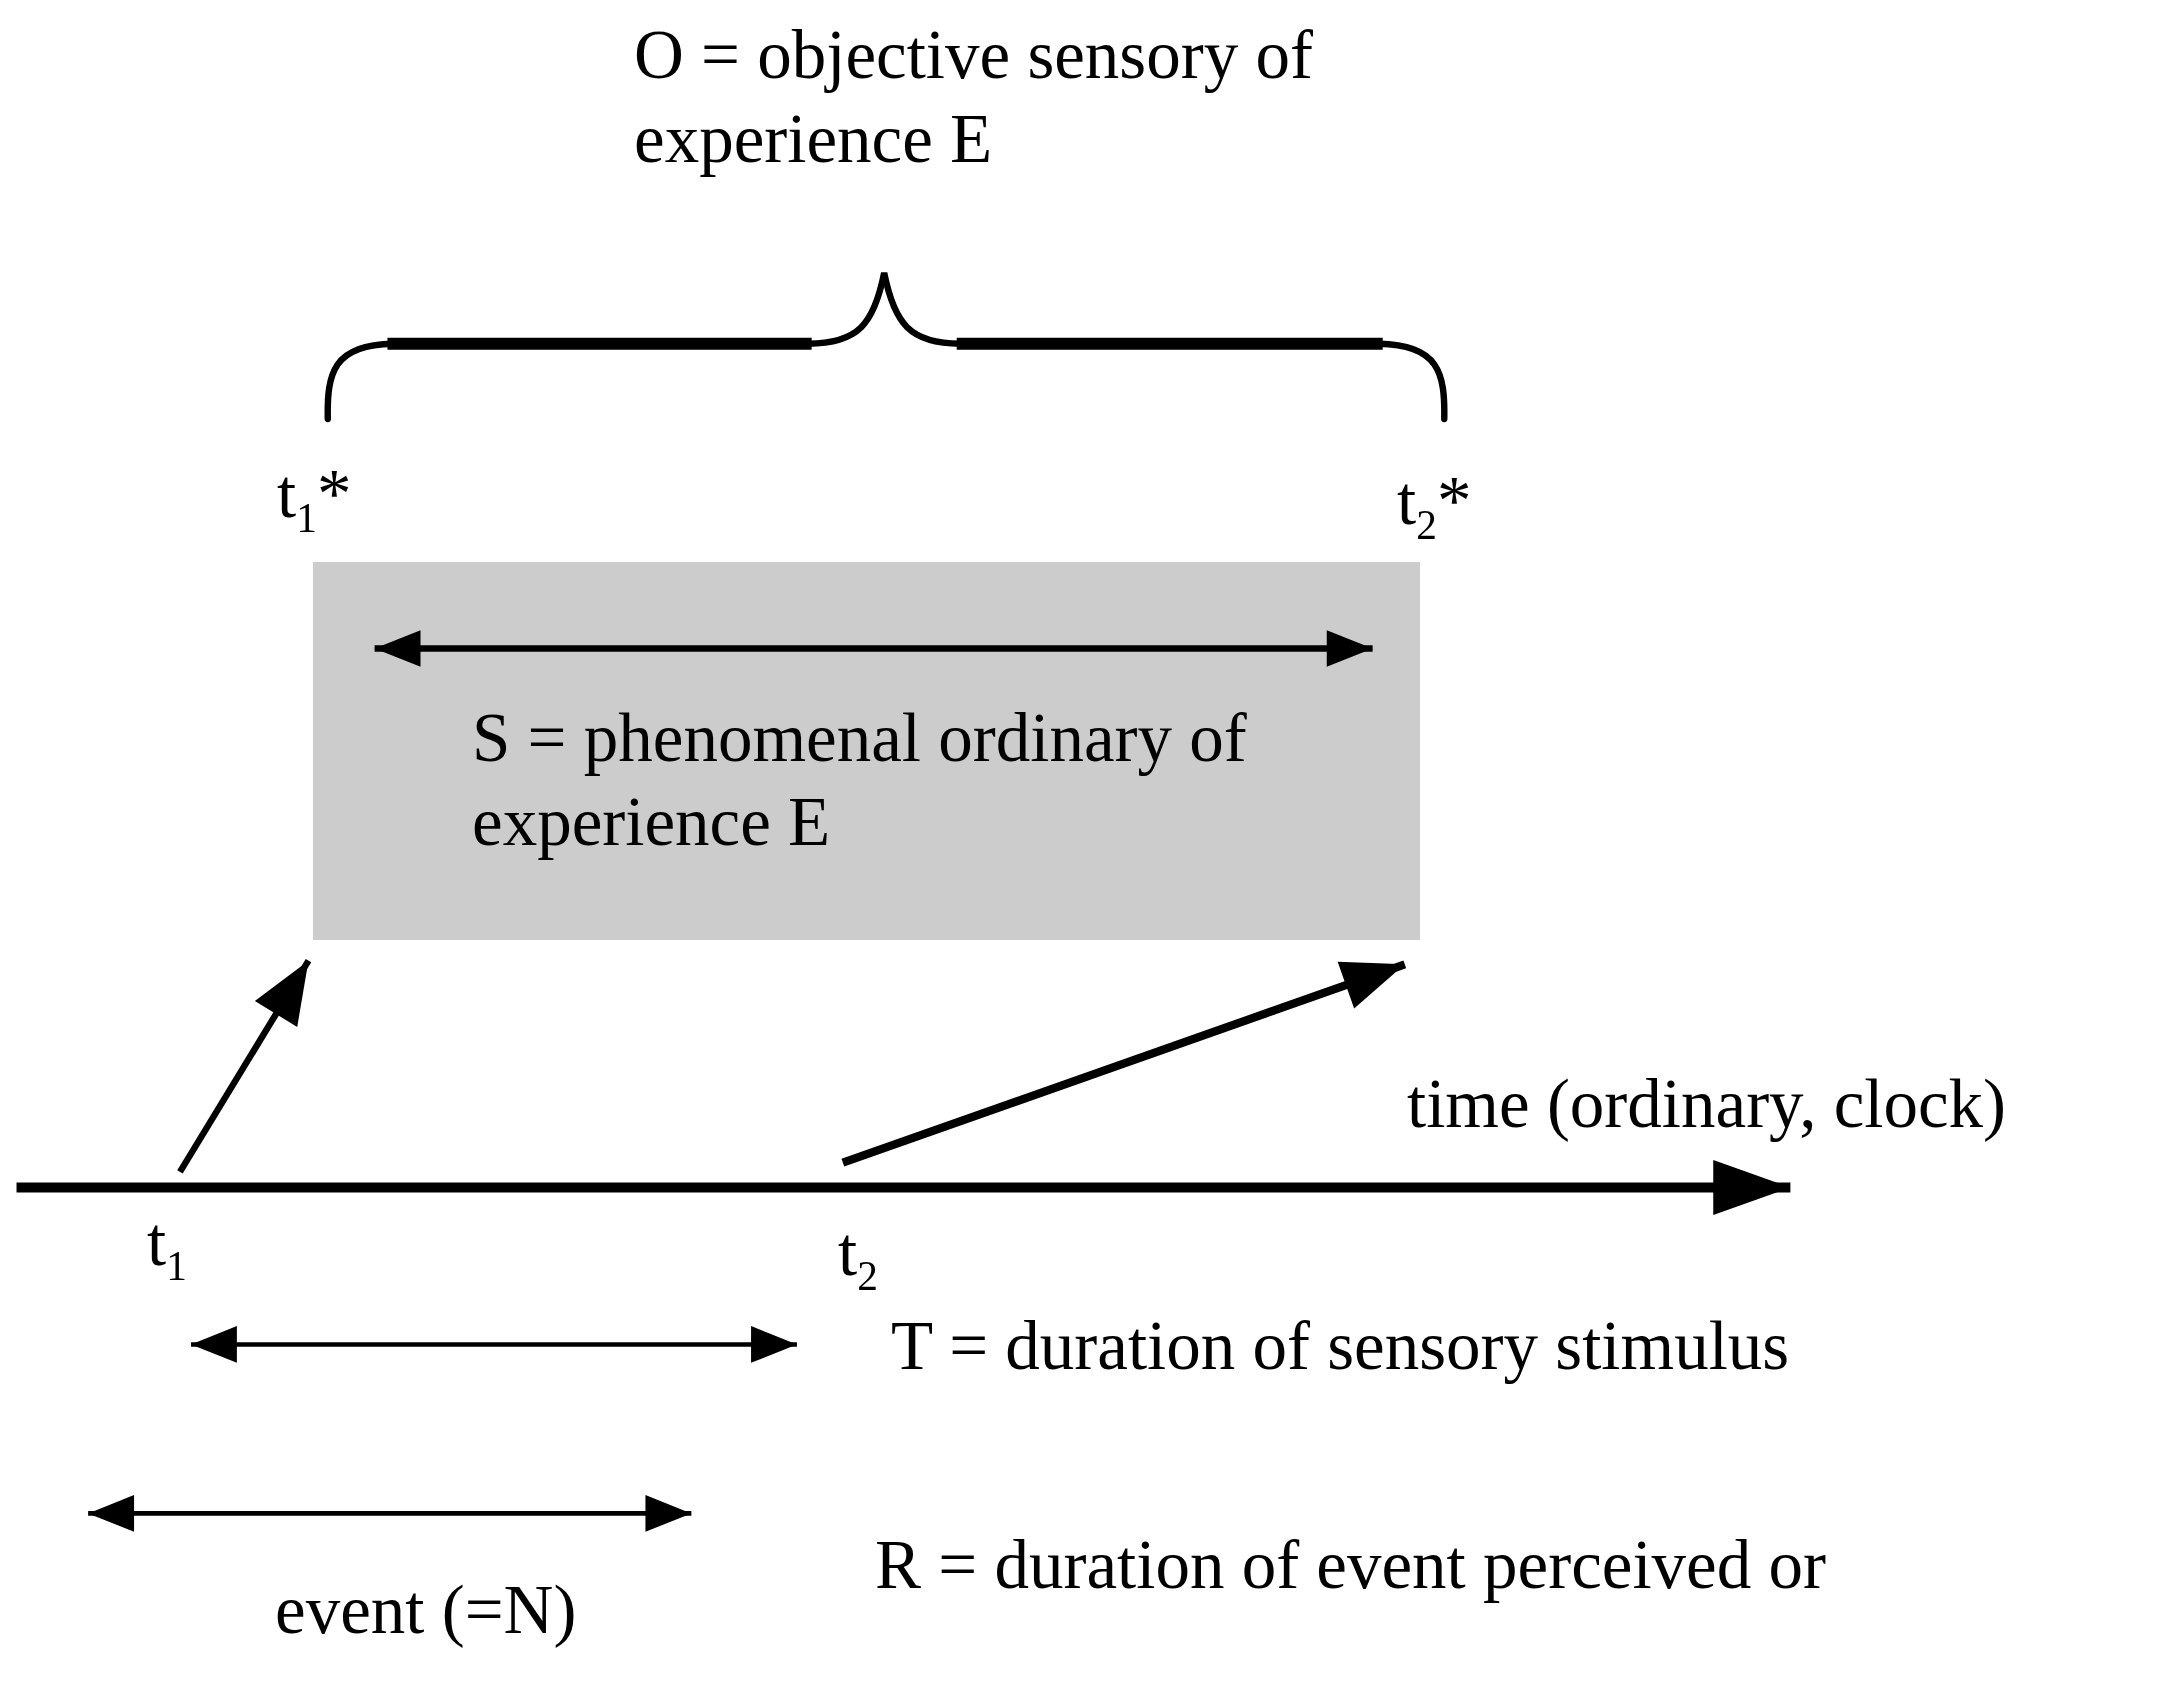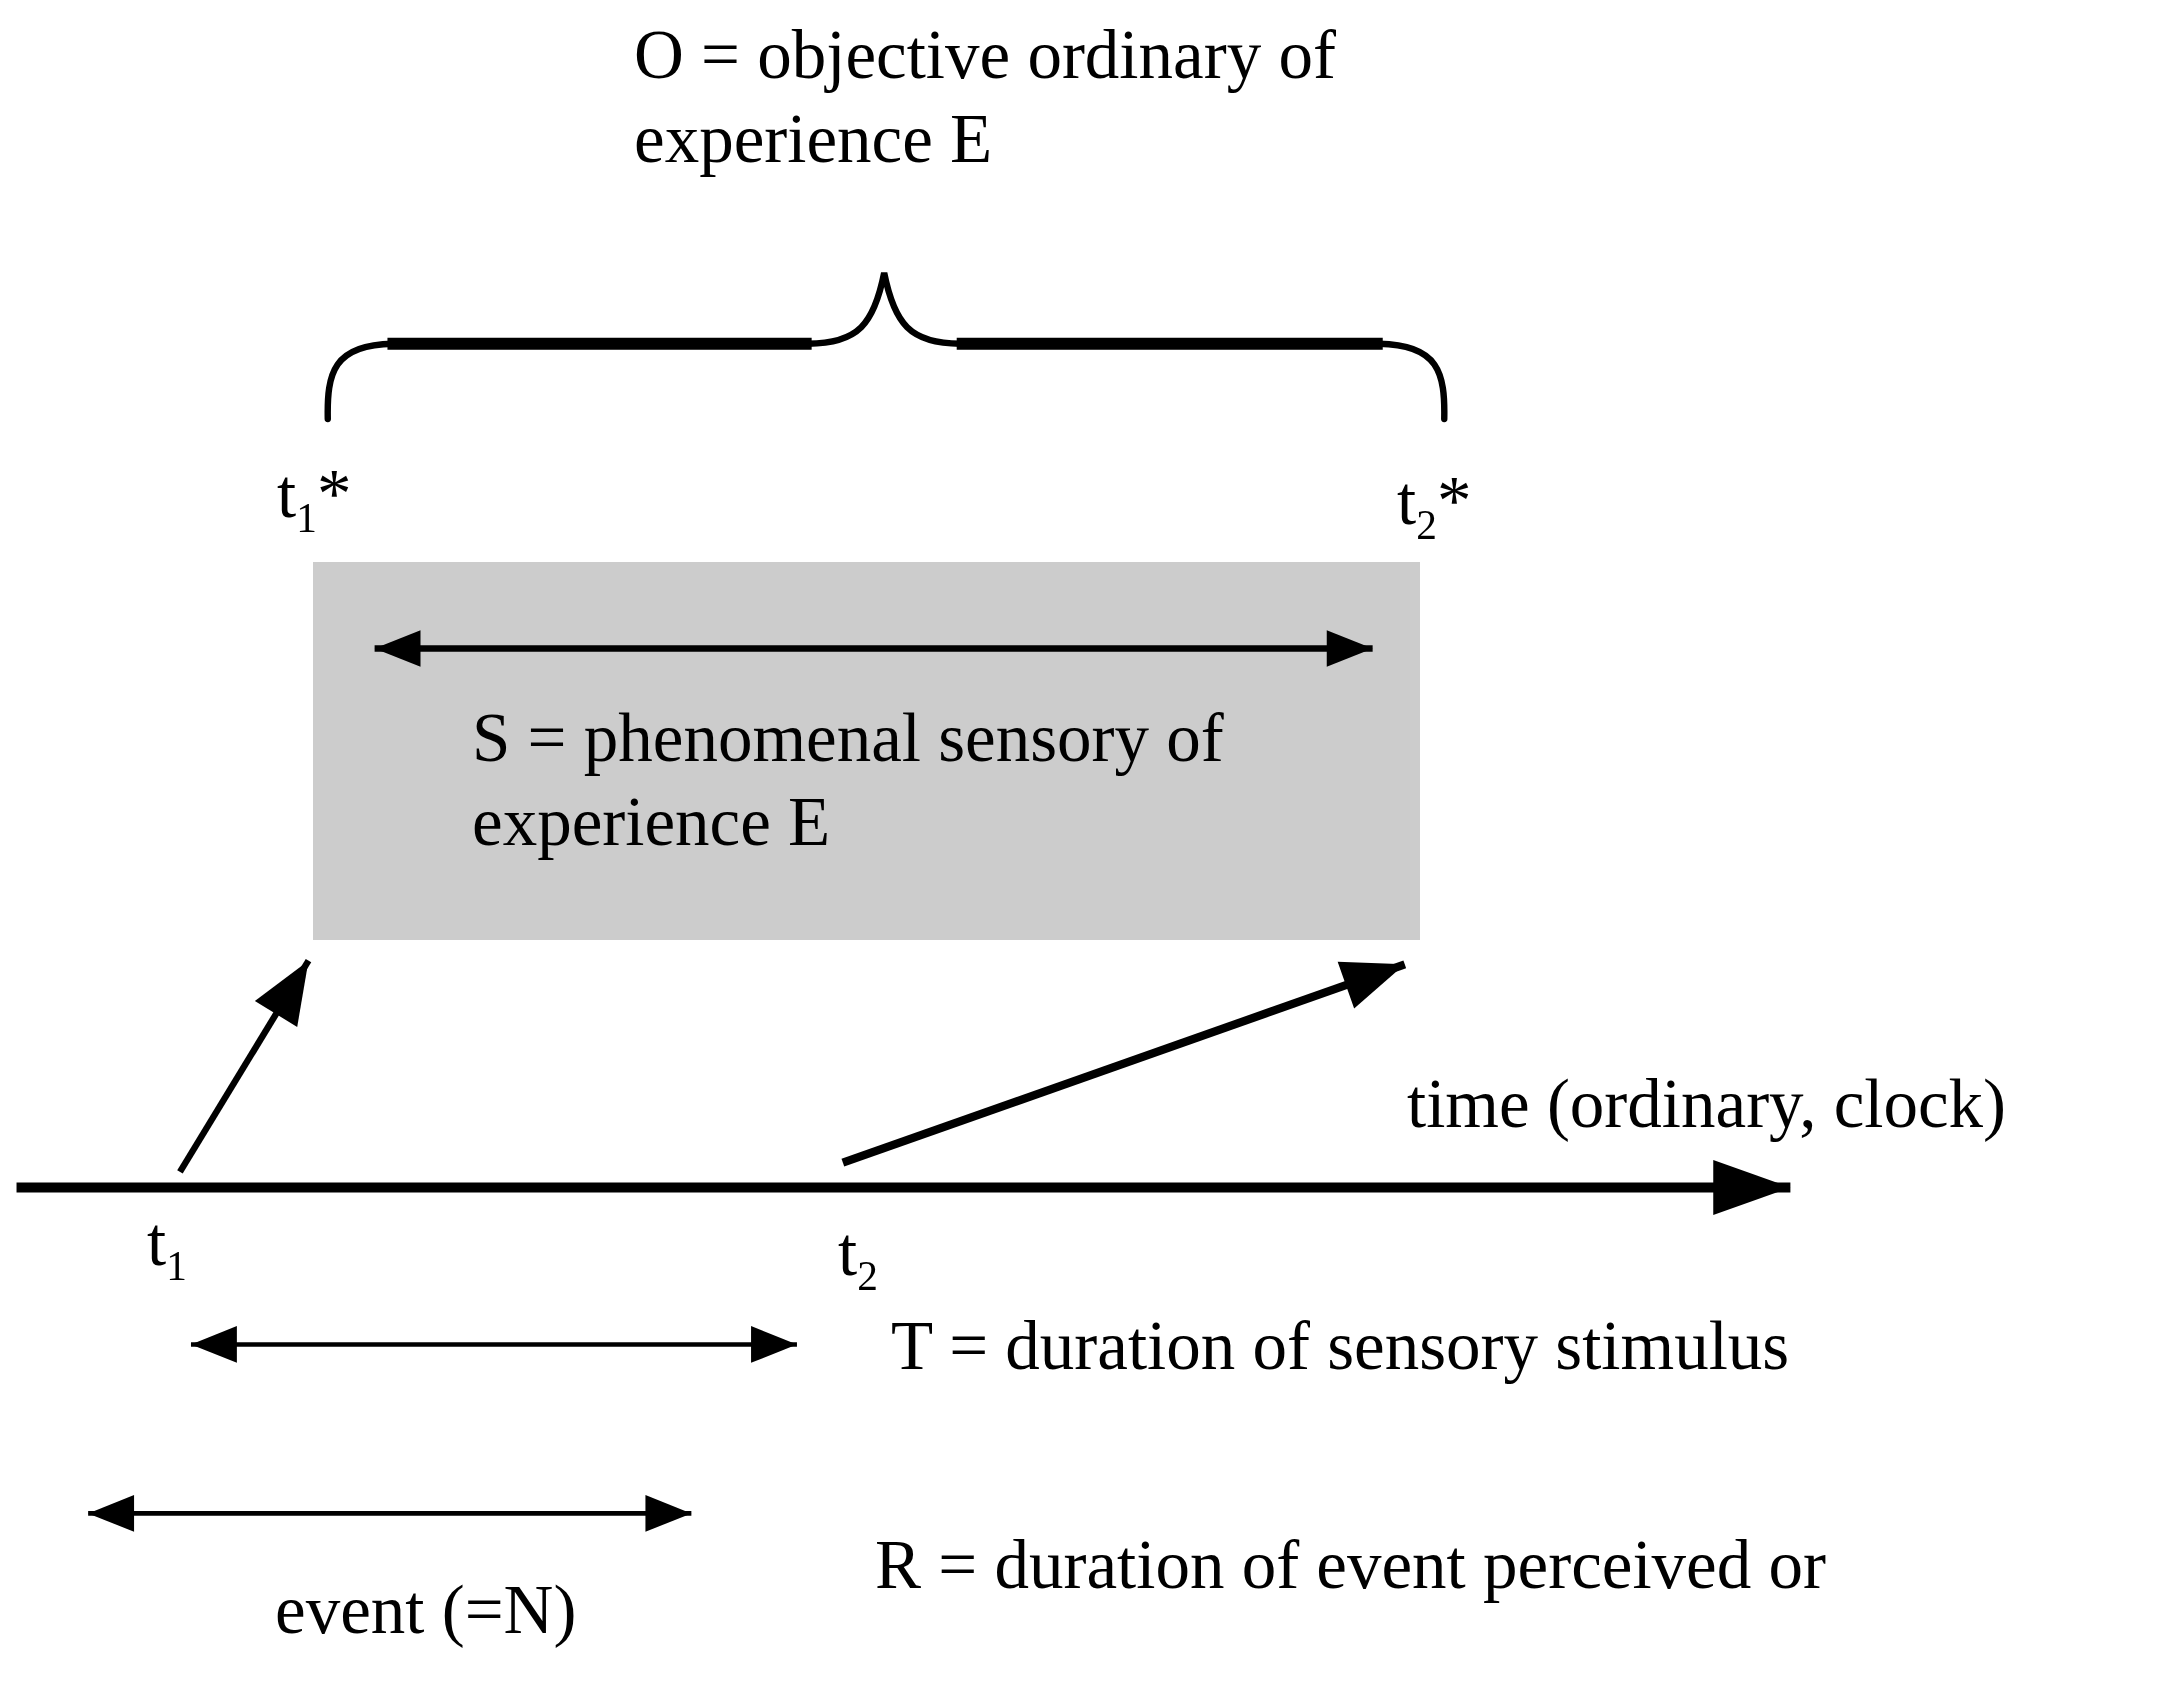--- a/index.html
+++ b/index.html
@@ -79,30 +79,30 @@
     <line x1="918" y1="1266" x2="1530" y2="1050" stroke="#000000" stroke-width="9" marker-end="url(#headMid)"></line>
 
     <line x1="18" y1="1293" x2="1950" y2="1293" stroke="#000000" stroke-width="11" marker-end="url(#headBig)"></line>
 
     <line x1="208" y1="1464" x2="868" y2="1464" stroke="#000000" stroke-width="5" marker-start="url(#head)" marker-end="url(#head)"></line>
 
     <line x1="96" y1="1648" x2="753" y2="1648" stroke="#000000" stroke-width="5" marker-start="url(#head)" marker-end="url(#head)"></line>
   </svg>
 
   <div class="label" style="left:634px; top:13px;">
-    <div>O = objective ordinary of</div>
+    <div>O = objective sensory of</div>
     <div>experience E</div>
   </div>
 
   <div class="label" style="left:277px; top:452px;"><span>t</span><sub>1</sub><span>*</span></div>
 
   <div class="label" style="left:1397px; top:459px;"><span>t</span><sub>2</sub><span>*</span></div>
 
   <div class="label" style="left:472px; top:696px;">
-    <div>S = phenomenal sensory of</div>
+    <div>S = phenomenal ordinary of</div>
     <div>experience E</div>
   </div>
 
   <div class="label" style="left:1407px; top:1062px;text-align:center;">time (ordinary, clock)</div>
 
   <div class="label" style="left:147px; top:1200px;font-family:Liberation Serif, serif;"><span>t</span><sub>1</sub></div>
 
   <div class="label" style="left:806px; top:1210px;margin-left:32px;"><span>t</span><sub>2</sub></div>
 
   <div class="label" style="left:891px; top:1304px;">T = duration of sensory stimulus</div>

